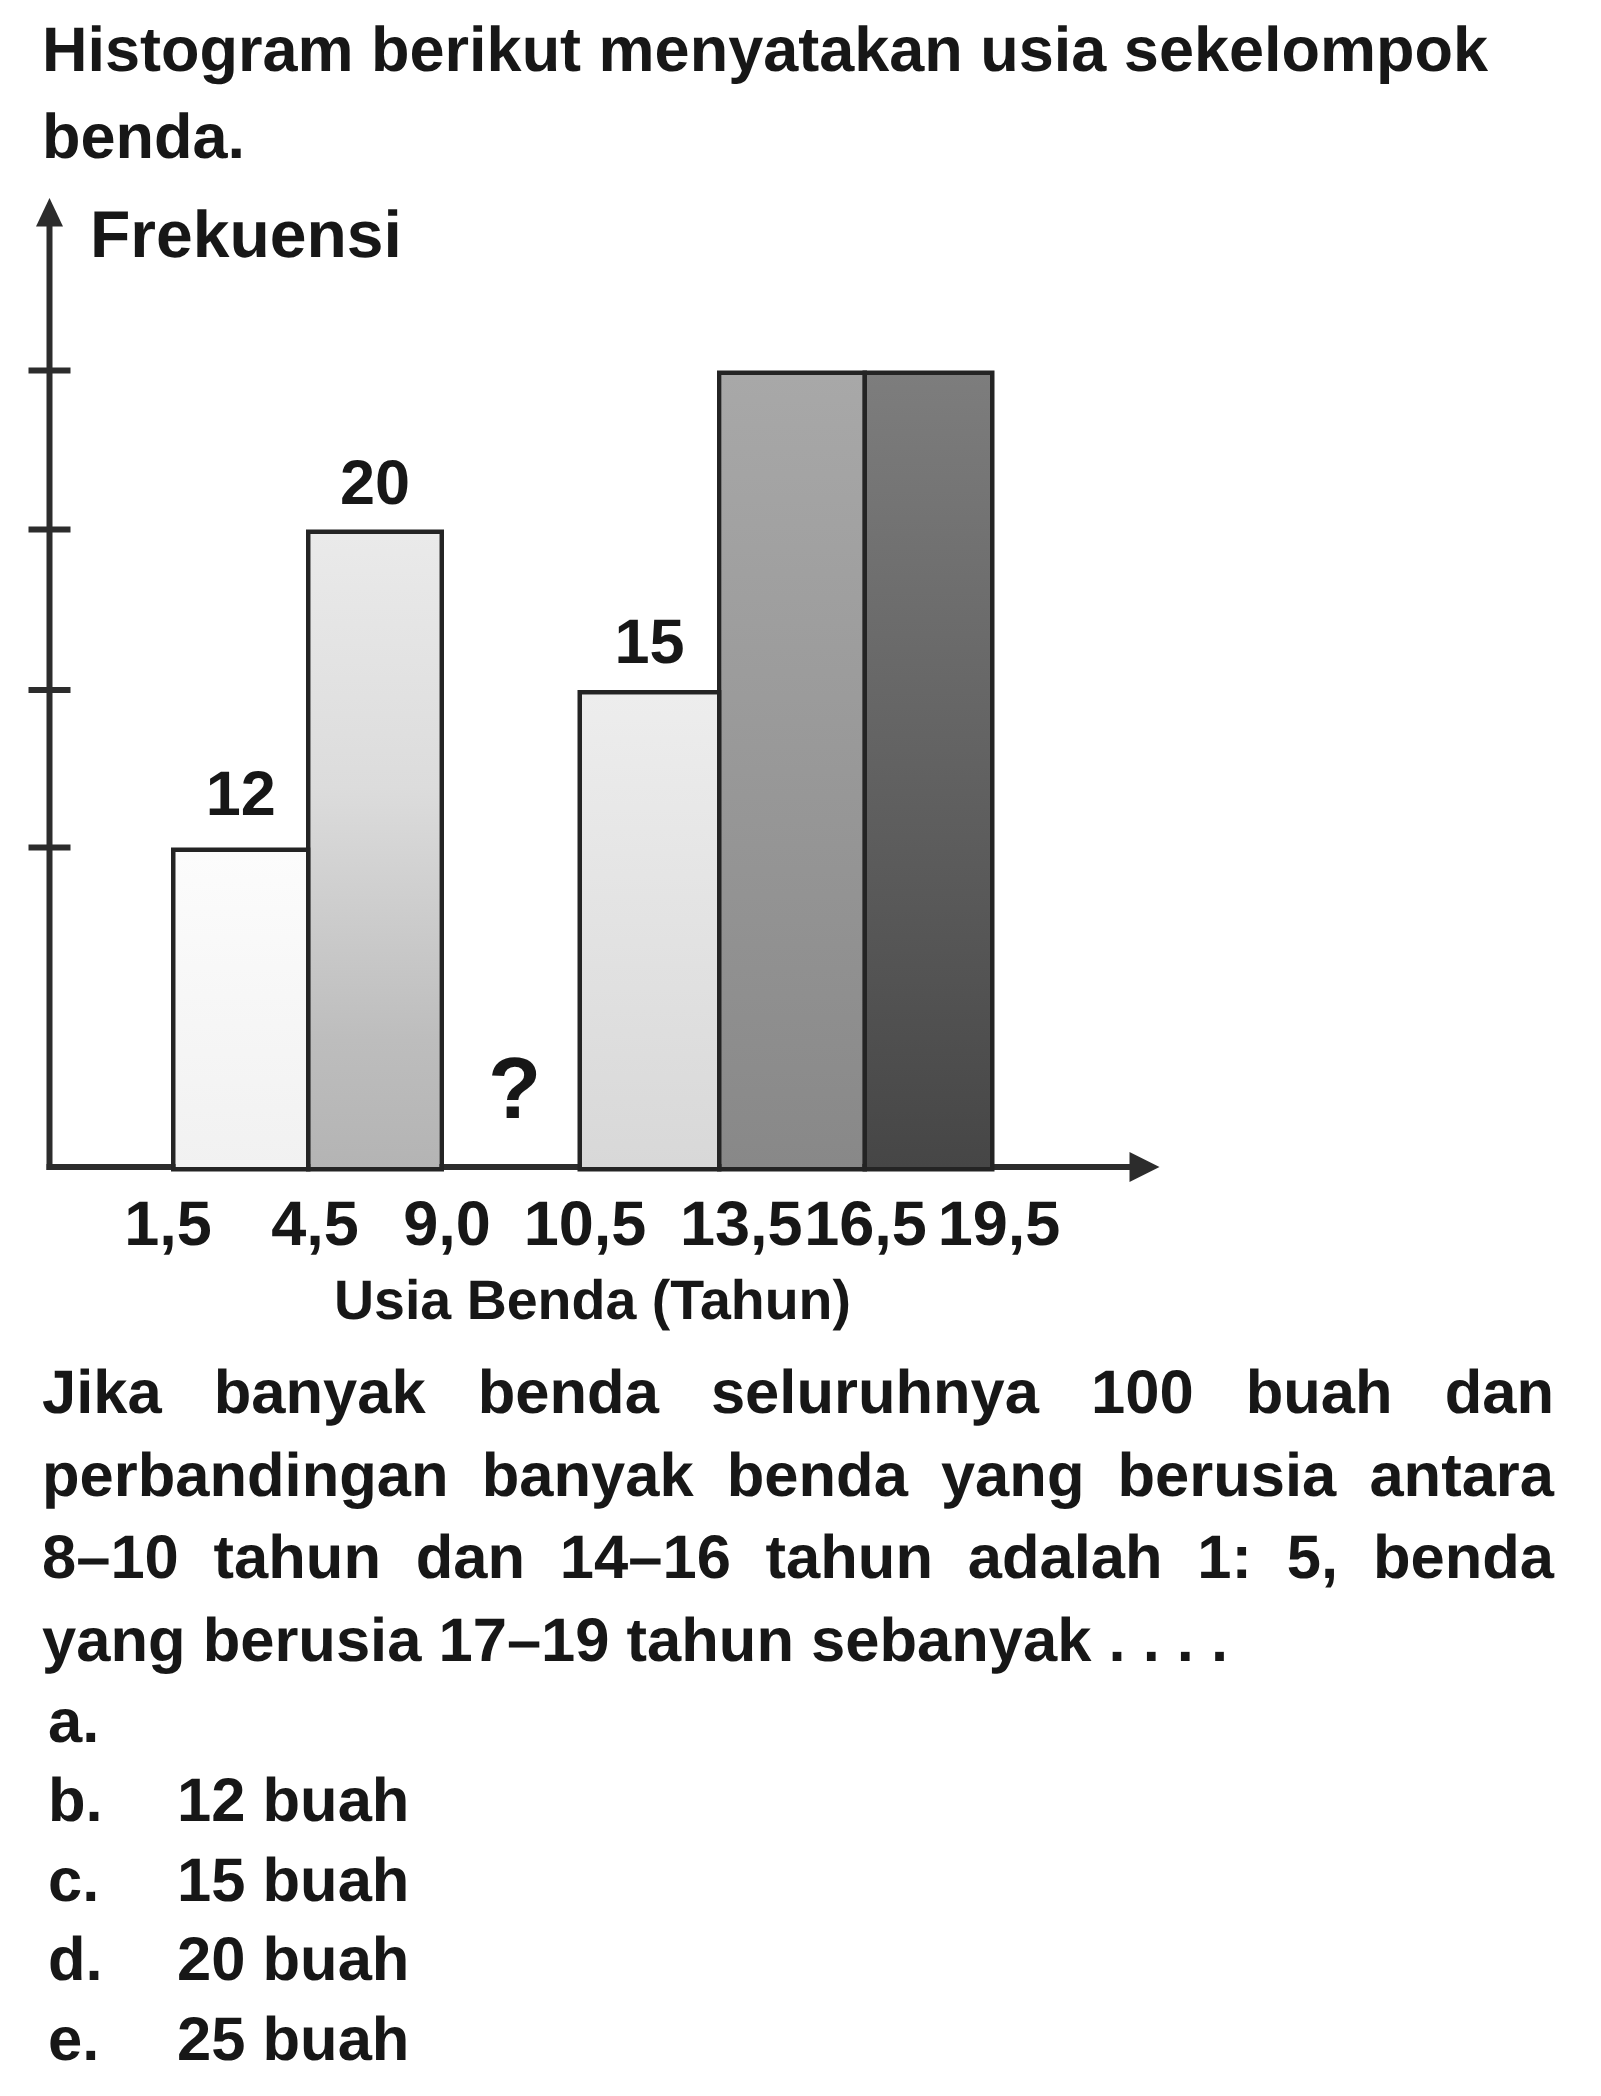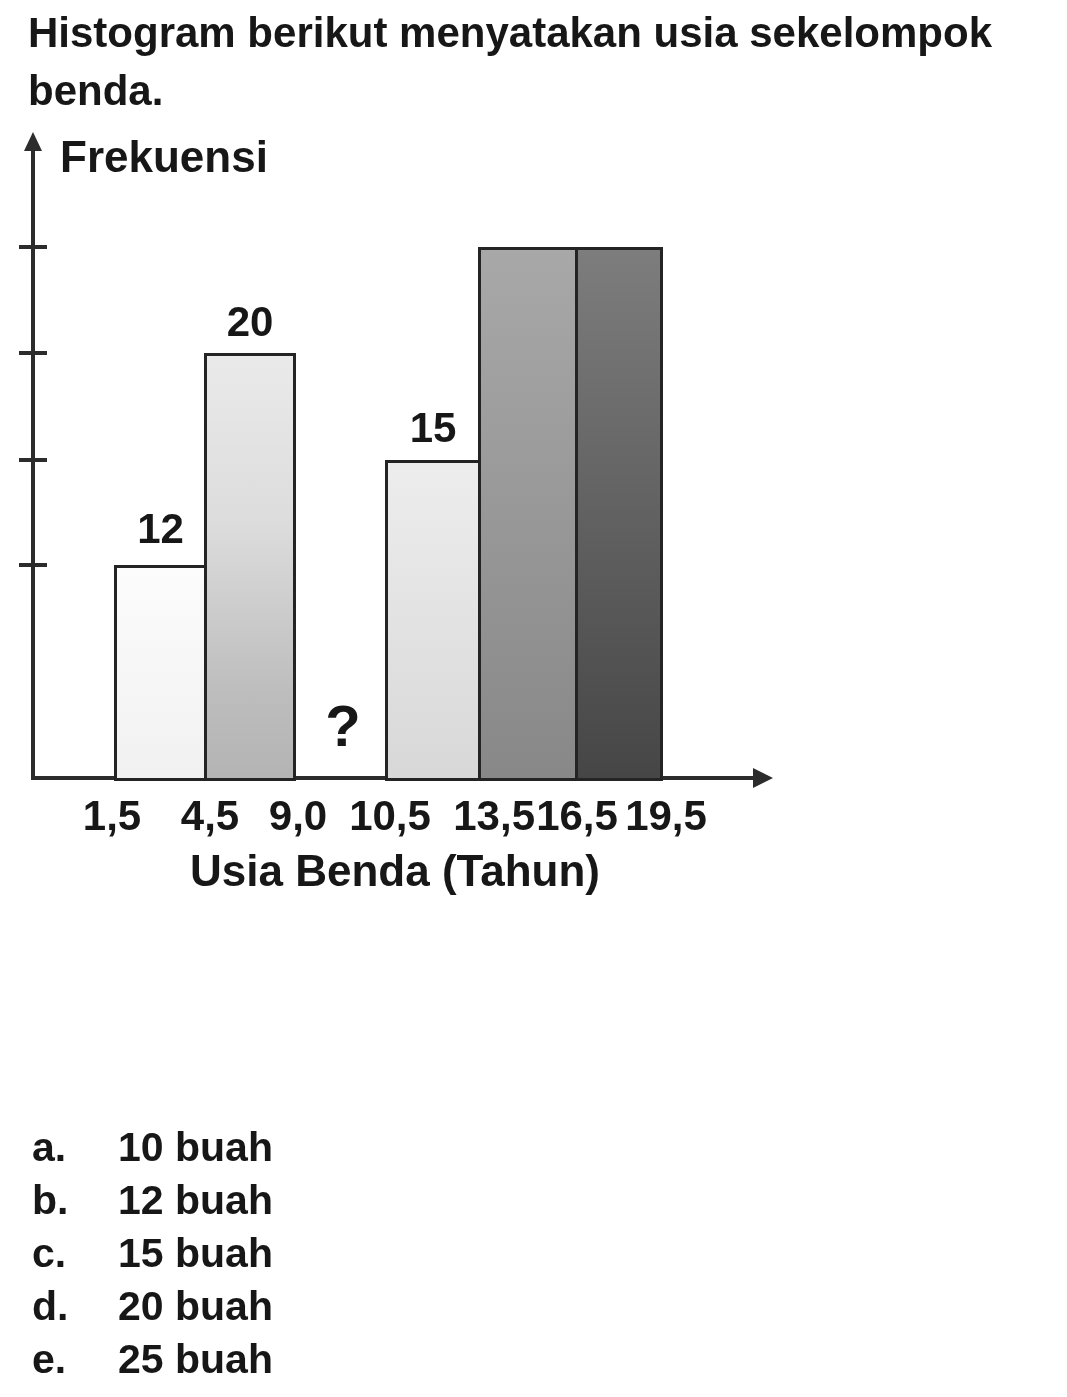--- a/index.html
+++ b/index.html
@@ -19,21 +19,21 @@
     border-bottom:19px solid #2c2c2c;}
   .xaxis{position:absolute;left:31px;top:776px;width:726px;height:4px;background:#2c2c2c;}
   .xarrow{position:absolute;left:753px;top:768px;width:0;height:0;
     border-top:10px solid transparent;border-bottom:10px solid transparent;
     border-left:20px solid #2c2c2c;}
   .ytick{position:absolute;left:19px;width:28px;height:4px;background:#2c2c2c;}
   .bar{position:absolute;box-sizing:border-box;border:3px solid #242424;}
   .bar-label{position:absolute;text-align:center;font-size:42px;}
   .qmark{position:absolute;left:298px;width:90px;top:692px;text-align:center;font-size:58px;}
   .xtick{position:absolute;top:792px;width:110px;text-align:center;font-size:42px;}
-  .xlabel{position:absolute;left:165px;width:460px;top:846px;text-align:center;font-size:44px;}
+  .xlabel{position:absolute;left:165px;width:460px;top:846px;text-align:center;font-size:37px;}
   
   .question{position:absolute;left:28px;top:901px;width:1008px;font-size:41px;line-height:55px;}
   .jline{text-align:justify;text-align-last:justify;}
   .jline.last{text-align-last:left;}
   
   .options{position:absolute;left:32px;top:1121px;font-size:41px;line-height:53px;}
   .opt{display:flex;}
   .opt-letter{width:86px;}
 </style>
 </head>
@@ -73,25 +73,30 @@
     <div class="xtick" style="left:155px;">4,5</div>
     <div class="xtick" style="left:243px;">9,0</div>
     <div class="xtick" style="left:335px;">10,5</div>
     <div class="xtick" style="left:425px;text-align:right;">13,5</div>
     <div class="xtick" style="left:522px;">16,5</div>
     <div class="xtick" style="left:611px;">19,5</div>
 
     <div class="xlabel">Usia Benda (Tahun)</div>
   </div>
 
+  <div class="question">
+    <div class="jline">Jika banyak benda seluruhnya 100 buah dan</div>
+    <div class="jline">perbandingan banyak benda yang berusia antara</div>
+    <div class="jline">8–10 tahun dan 14–16 tahun adalah 1: 5, benda</div>
+    <div class="jline last">yang berusia 17–19 tahun sebanyak . . . .</div>
+  </div>
 
   <div class="options">
     <div class="opt">
       <span class="opt-letter">a.</span>
-      <span class="opt-text">10 buah</span>
     </div>
     <div class="opt">
       <span class="opt-letter">b.</span>
       <span class="opt-text">12 buah</span>
     </div>
     <div class="opt">
       <span class="opt-letter">c.</span>
       <span class="opt-text">15 buah</span>
     </div>
     <div class="opt">

